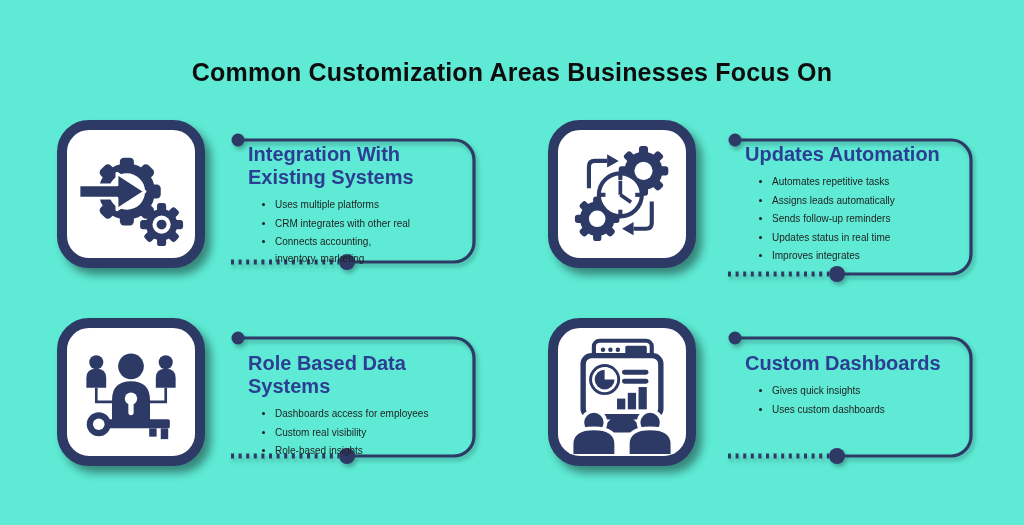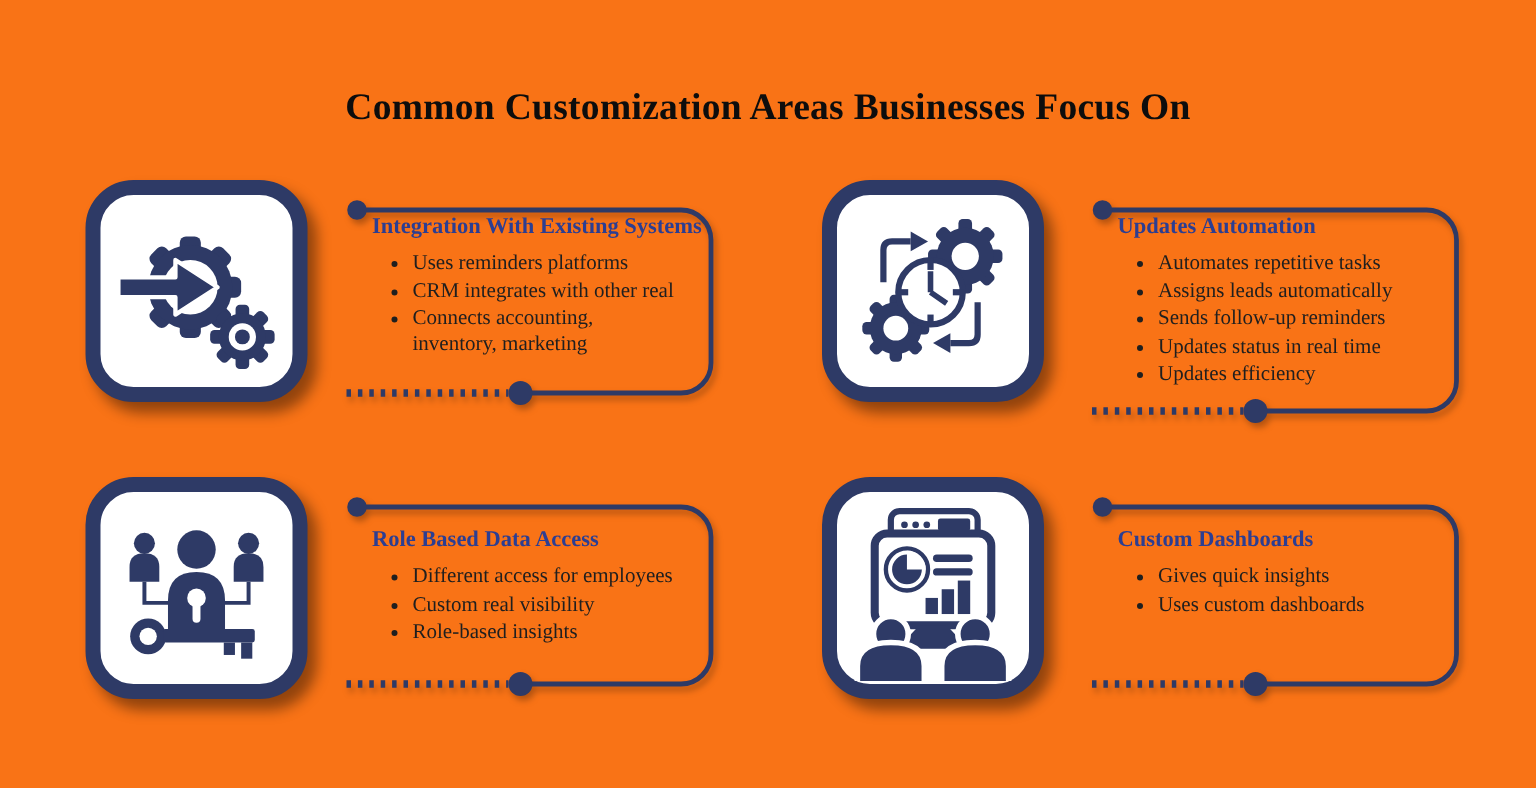--- a/index.html
+++ b/index.html
@@ -2,22 +2,22 @@
 <html><head>
 <meta charset="utf-8">
 <style>
   :root{
     --navy:#2e3a66;
     --blue:#2c3e92;
     --body:#1f1f1f;
   }
   html,body{margin:0;padding:0;background:#fff;}
   .canvas{
-    position:relative;width:1024px;height:525px;background:#f97316;overflow:hidden;
-    font-family:Liberation Serif, serif;
+    position:relative;width:1024px;height:525px;background:#5eead4;overflow:hidden;
+    font-family:Liberation Sans, sans-serif;
   }
   .main-title{
     position:absolute;top:58px;left:0;width:100%;text-align:center;
     font-size:25px;font-weight:bold;color:#0d0d0d;letter-spacing:.2px;margin:0;
   }
   
   .tile{
     position:absolute;width:148px;height:148px;box-sizing:border-box;
     border:10px solid var(--navy);border-radius:32px;background:#fff;
     box-shadow:6px 7px 9px rgba(0,0,0,.42);
@@ -33,24 +33,24 @@
   .q1 .card{left:226px;top:130px;height:140px;}
   .q2 .card{left:723px;top:130px;height:152px;}
   .q3 .card{left:226px;top:328px;height:136px;}
   .q4 .card{left:723px;top:328px;height:136px;}
   .card .frame{position:absolute;left:0;top:0;filter:drop-shadow(2px 3px 2px rgba(0,0,0,.28));}
   .frame path.rail{fill:none;stroke:var(--navy);stroke-width:3.2;}
   .frame circle{fill:var(--navy);}
   .frame line.dots{stroke:var(--navy);stroke-width:5;stroke-dasharray:3 4.6;}
   .card .content{position:absolute;left:22px;top:13px;right:6px;}
   .card.low .content{top:24px;}
-  .card-title{font-size:15px;font-weight:bold;color:var(--blue);margin:0 0 8px 0;}
+  .card-title{font-size:20px;font-weight:bold;color:var(--blue);margin:0 0 8px 0;}
   .card ul{margin:0;padding-left:27px;}
   .card li{
-    font-size:14px;color:var(--body);line-height:16.5px;margin-bottom:2px;
+    font-size:10px;color:var(--body);line-height:16.5px;margin-bottom:2px;
     white-space:pre-line;
   }
   
   .fill{fill:var(--navy);}
   .white{fill:#fff;}
   .stroke{fill:none;stroke:var(--navy);}
 </style>
 </head>
 <body>
 
@@ -87,21 +87,21 @@
     <div class="card">
       <svg class="frame" width="252" height="140" viewBox="0 0 252 140">
         <path class="rail" d="M12 10 H228 A20 20 0 0 1 248 30 V112 A20 20 0 0 1 228 132 H121"></path>
         <circle cx="12" cy="10" r="6.5"></circle>
         <circle cx="121" cy="132" r="8"></circle>
         <line class="dots" x1="5" y1="132" x2="113" y2="132"></line>
       </svg>
       <div class="content">
         <h2 class="card-title">Integration With Existing Systems</h2>
         <ul>
-          <li>Uses reminders platforms</li>
+          <li>Uses multiple platforms</li>
           <li>CRM integrates with other real</li>
           <li>Connects accounting,
 inventory, marketing</li>
         </ul>
       </div>
     </div>
   </div>
 
   <div class="q2">
     <div class="tile">
@@ -145,21 +145,21 @@
         <circle cx="114" cy="144" r="8"></circle>
         <line class="dots" x1="5" y1="144" x2="106" y2="144"></line>
       </svg>
       <div class="content">
         <h2 class="card-title">Updates Automation</h2>
         <ul>
           <li>Automates repetitive tasks</li>
           <li>Assigns leads automatically</li>
           <li>Sends follow-up reminders</li>
           <li>Updates status in real time</li>
-          <li>Updates efficiency</li>
+          <li>Improves integrates</li>
         </ul>
       </div>
     </div>
   </div>
 
   <div class="q3">
     <div class="tile">
       <svg viewBox="0 0 150 150">
 
         <path class="stroke" d="M33 70 V87 H58" stroke-width="3.2"></path>
@@ -182,23 +182,23 @@
       </svg>
     </div>
     <div class="card low">
       <svg class="frame" width="252" height="136" viewBox="0 0 252 136">
         <path class="rail" d="M12 10 H228 A20 20 0 0 1 248 30 V108 A20 20 0 0 1 228 128 H121"></path>
         <circle cx="12" cy="10" r="6.5"></circle>
         <circle cx="121" cy="128" r="8"></circle>
         <line class="dots" x1="5" y1="128" x2="113" y2="128"></line>
       </svg>
       <div class="content">
-        <h2 class="card-title">Role Based Data Access</h2>
-        <ul>
-          <li>Different access for employees</li>
+        <h2 class="card-title">Role Based Data Systems</h2>
+        <ul>
+          <li>Dashboards access for employees</li>
           <li>Custom real visibility</li>
           <li>Role-based insights</li>
         </ul>
       </div>
     </div>
   </div>
 
   <div class="q4">
     <div class="tile">
       <svg viewBox="0 0 150 150">

